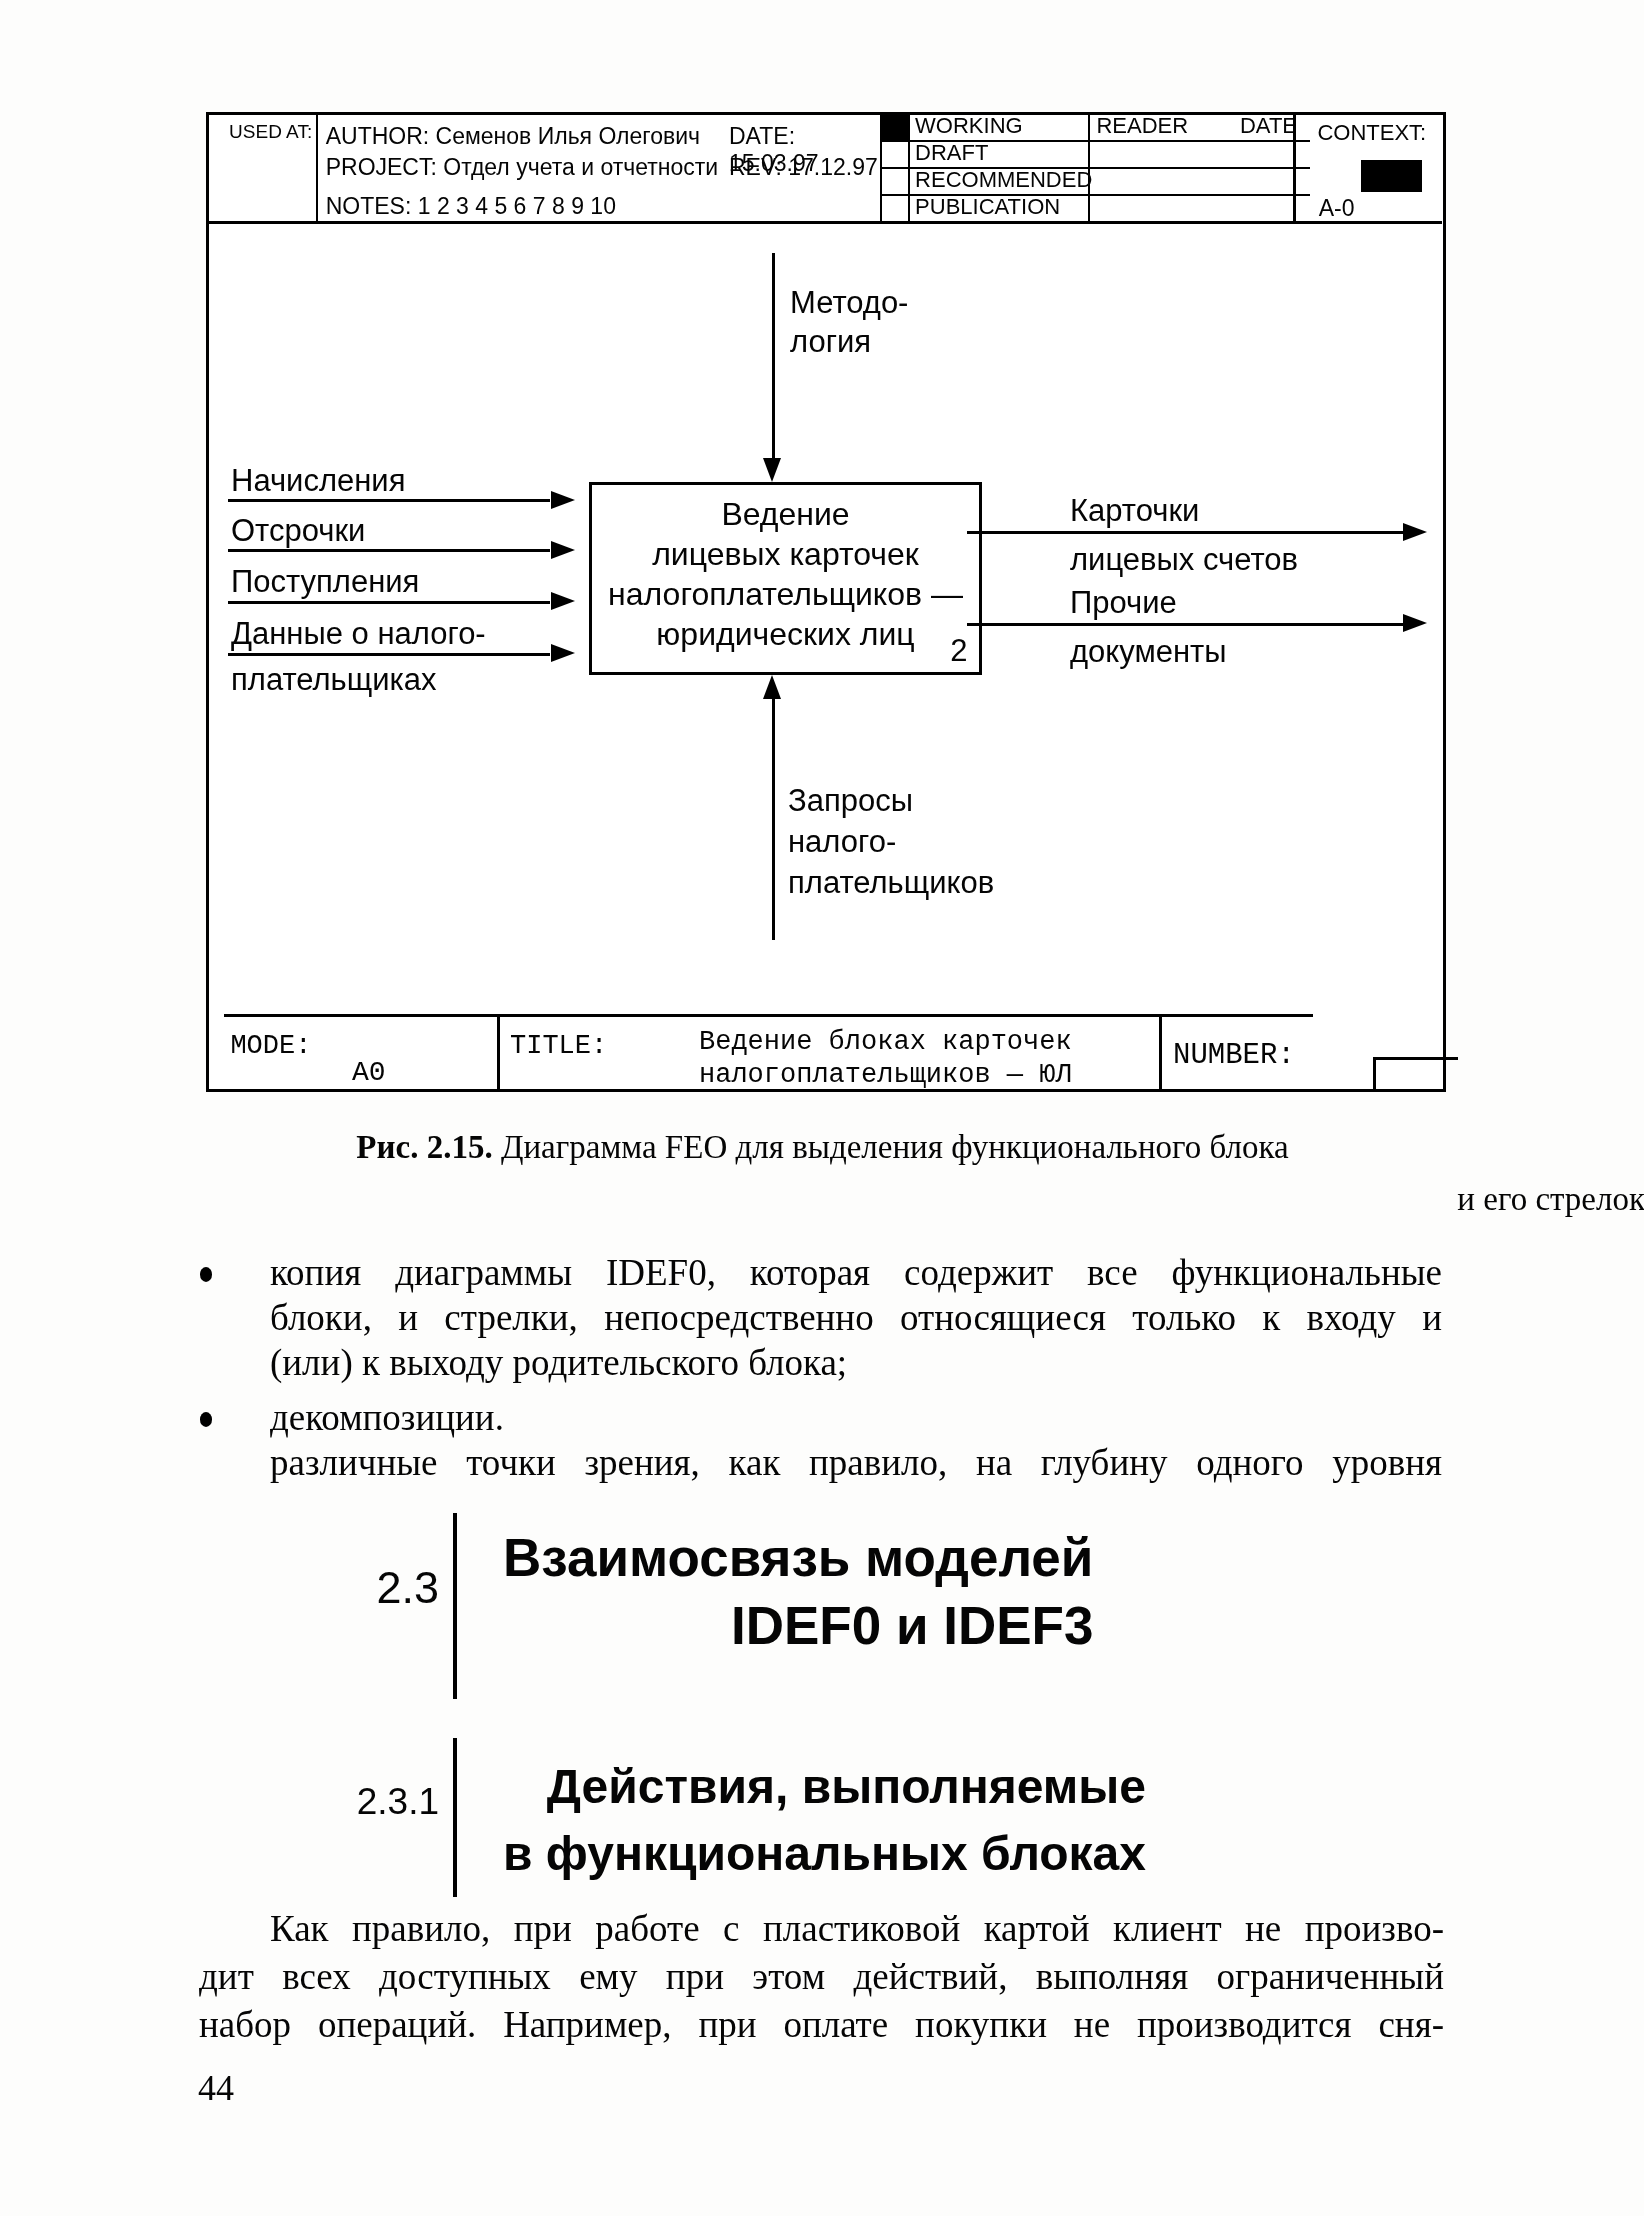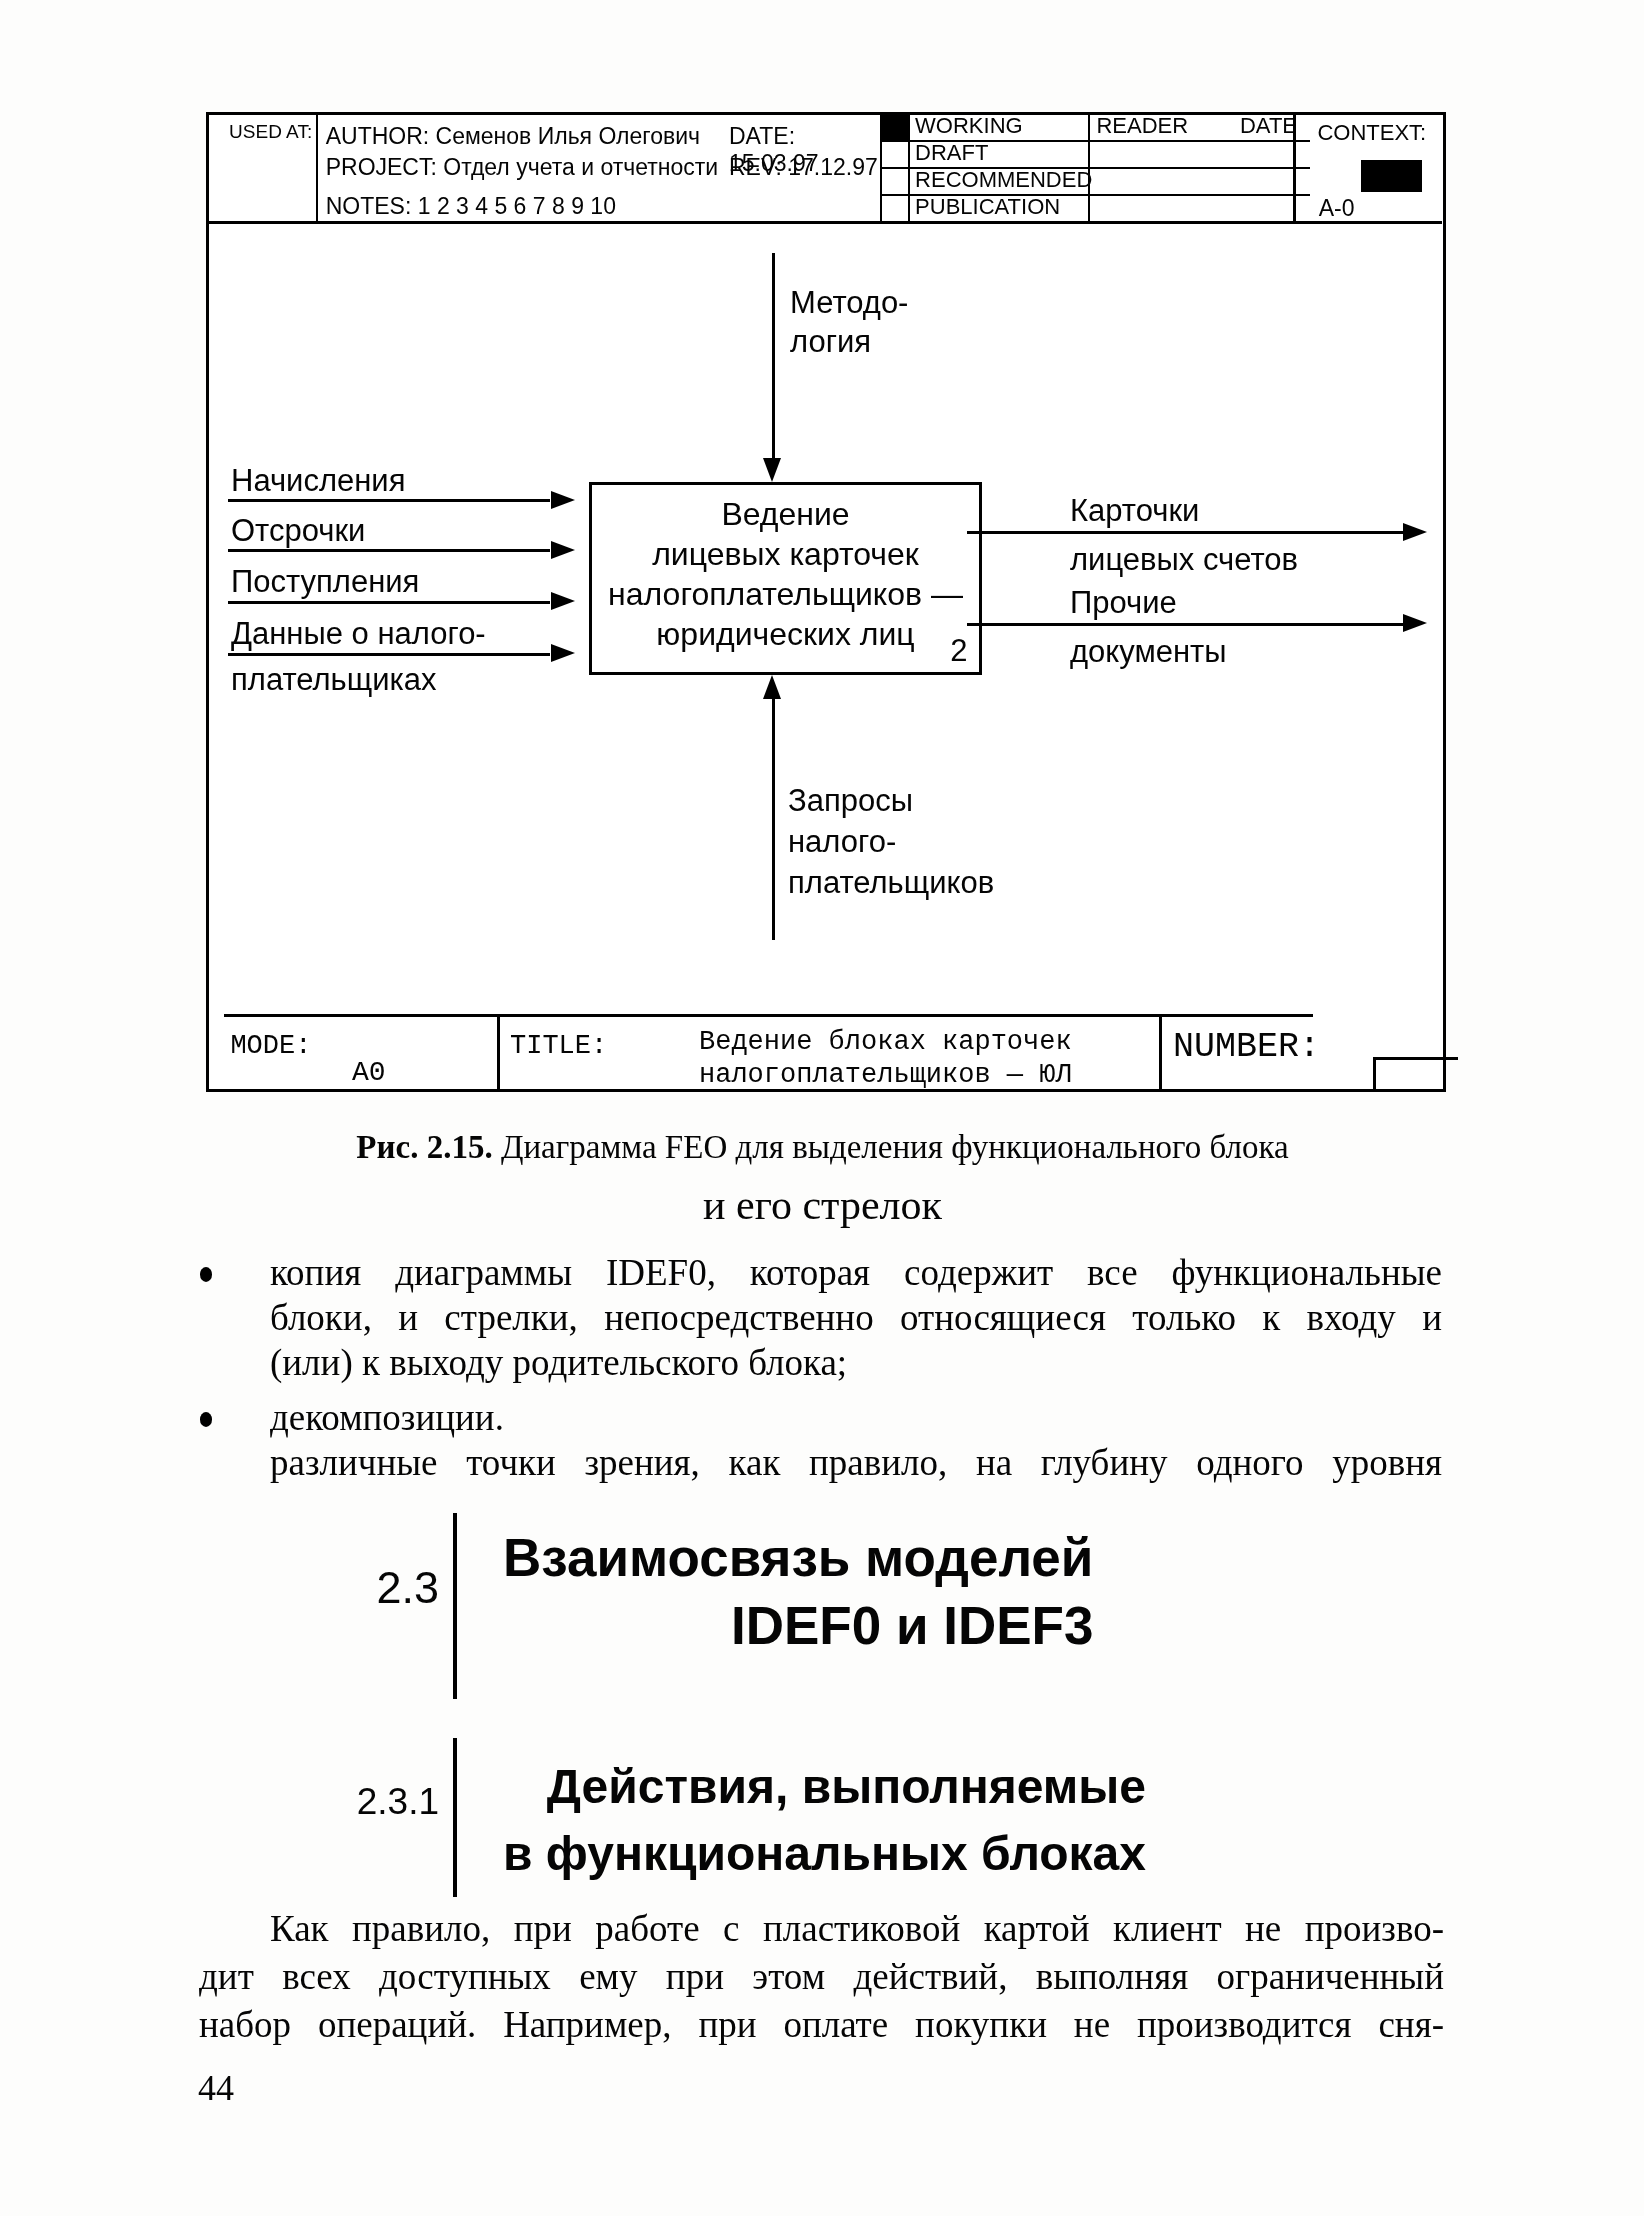--- a/index.html
+++ b/index.html
@@ -160,29 +160,29 @@
 плательщиков</div>
 
     <div id="modebar" class="sans">
       <div class="vdiv" style="left:273px;"></div>
       <div class="vdiv" style="left:935px;"></div>
       <div class="abs" style="left:6.4px;top:14px;font-size:27px;">MODE:</div>
       <div class="abs" style="left:128px;top:40px;font-size:28px;">A0</div>
       <div class="abs" style="left:286px;top:14px;font-size:27px;">TITLE:</div>
       <div class="abs pre" style="left:475px;top:9px;font-size:27px;line-height:33px;">Ведение блоках карточек
 налогоплательщиков — ЮЛ</div>
-      <div class="abs" style="left:949px;top:10px;font-size:35px;">NUMBER:</div>
+      <div class="abs" style="left:949px;top:22px;font-size:29px;">NUMBER:</div>
       <div class="abs" style="left:1149px;top:40px;width:85px;height:34px;border-left:3.2px solid #000;border-top:3.2px solid #000;box-sizing:border-box;"></div>
     </div>
   </div>
 
   <div class="abs" style="left:0;top:1129px;width:1645px;text-align:center;font-size:33px;">
     <span style="font-weight:bold;">Рис. 2.15.</span><span> Диаграмма FEO для выделения функционального блока</span>
   </div>
-  <div class="abs" style="left:0;top:1181px;width:1645px;text-align:center;font-size:42px;">и его стрелок</div>
+  <div class="abs" style="left:0;top:1181px;width:1645px;text-align:right;font-size:33px;">и его стрелок</div>
 
   <div class="bullet-dot" style="left:200px;top:1267px;"></div>
   <div class="abs" style="left:270px;top:1250px;width:1172px;">
     <div class="bl jl">копия диаграммы IDEF0, которая содержит все функциональные</div>
     <div class="bl jl">блоки, и стрелки, непосредственно относящиеся только к входу и</div>
     <div class="bl">(или) к выходу родительского блока;</div>
   </div>
   <div class="bullet-dot" style="left:200px;top:1412px;"></div>
   <div class="abs" style="left:270px;top:1395px;width:1172px;">
     <div class="bl">декомпозиции.</div>

